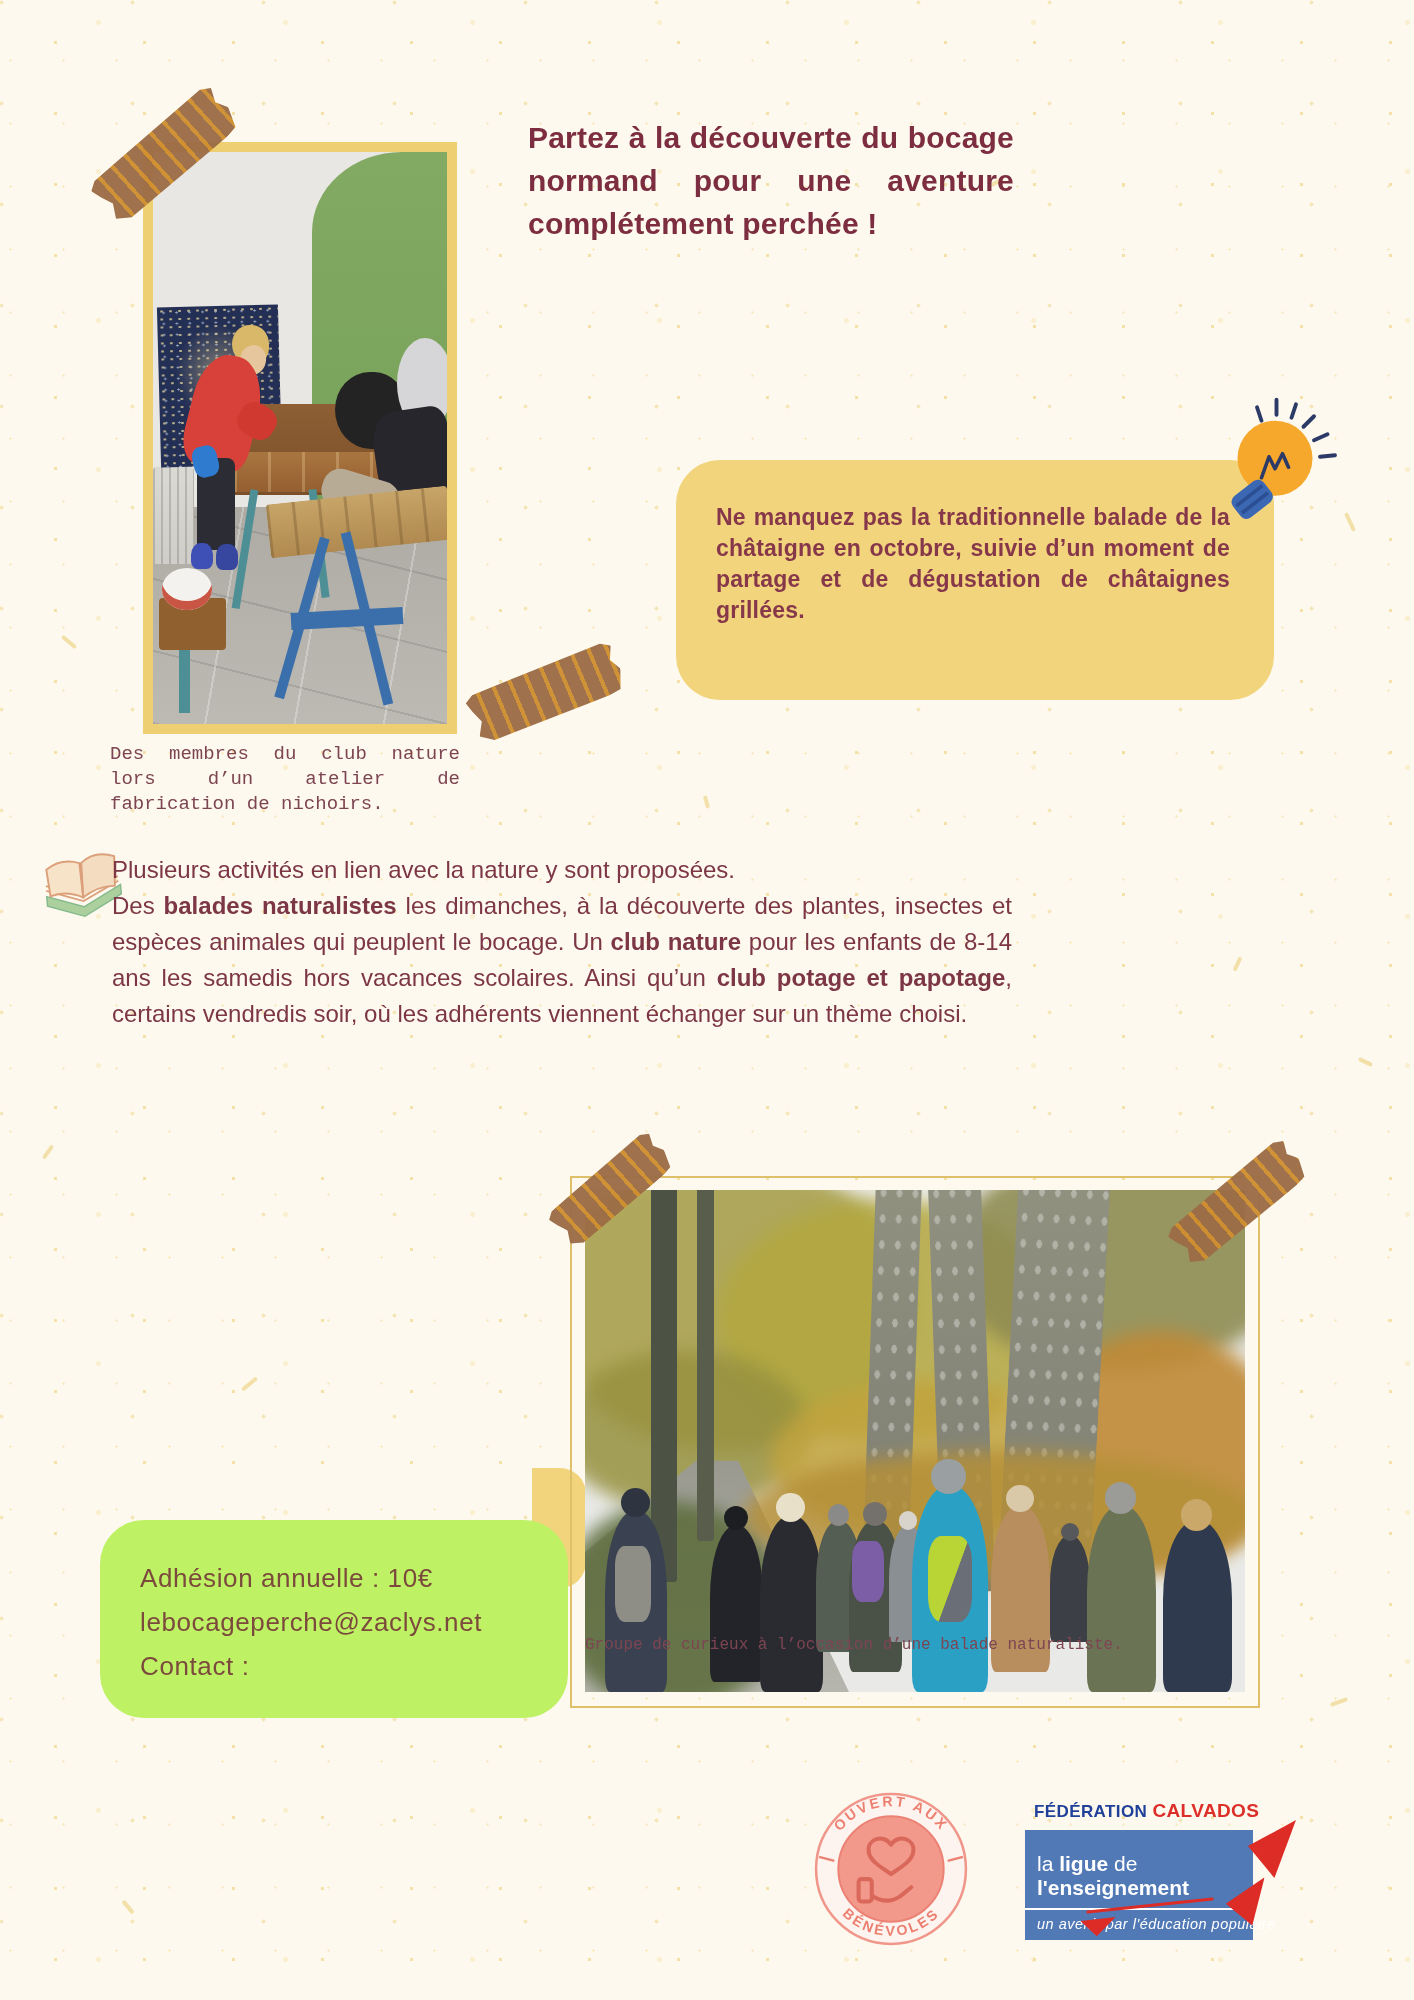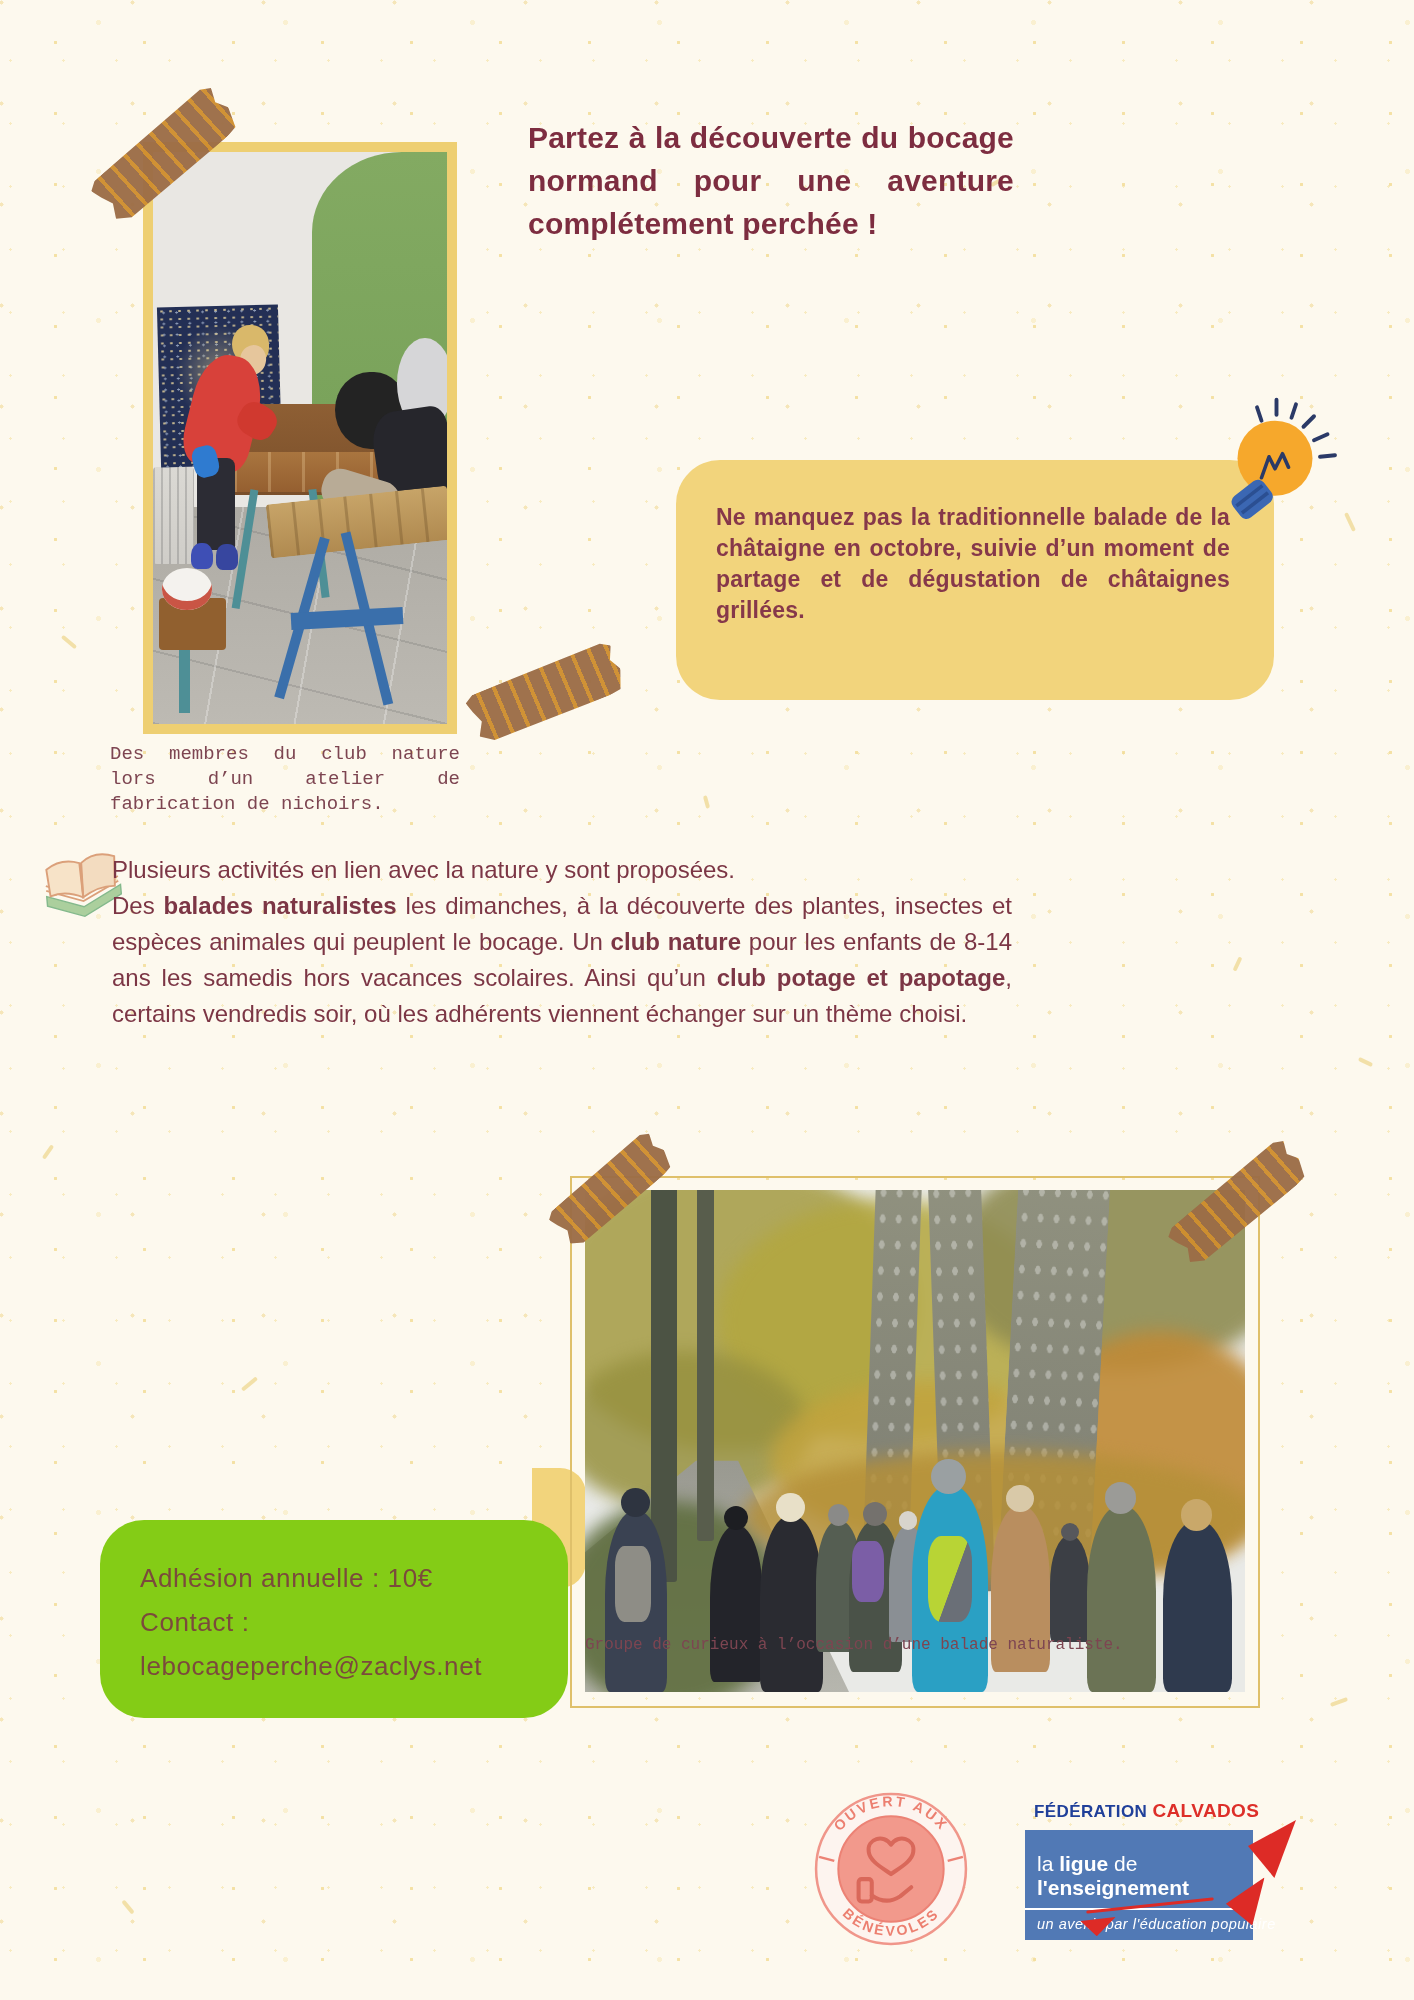--- a/index.html
+++ b/index.html
@@ -47,21 +47,21 @@
   .blob{position:absolute;border-radius:50%;filter:blur(9px);}
   .trunk{position:absolute;top:-10px;background:linear-gradient(180deg,#90917f,#7c7d72);
          background-image:radial-gradient(rgba(255,255,255,.32) 22%, transparent 26%),linear-gradient(180deg,#90917f,#7c7d72);
          background-size:16px 26px,100% 100%;}
   .fig{position:absolute;border-radius:46% 46% 8% 8%;}
   .fig::before{content:"";position:absolute;left:26%;top:-13%;width:46%;padding-top:46%;border-radius:50%;background:var(--h,#555);}
   .cap2{position:absolute;left:585px;top:1636px;width:660px;text-align:left;font-size:16px;}
 
   .ytab{position:absolute;left:532px;top:1468px;width:54px;height:120px;background:#f2d47c;border-radius:0 26px 26px 0;}
 
-  .contactbox{position:absolute;left:100px;top:1520px;width:468px;height:198px;background:#84cc16;border-radius:44px;box-sizing:border-box;
+  .contactbox{position:absolute;left:100px;top:1520px;width:468px;height:198px;background:#bef264;border-radius:44px;box-sizing:border-box;
               padding:36px 0 0 40px;color:#7b4a3c;font-size:26px;line-height:44px;letter-spacing:.6px;}
 
   
   .logo{position:absolute;left:1022px;top:1800px;width:260px;}
   .logo .fedline{font-size:17px;font-weight:bold;letter-spacing:.4px;color:#20409a;white-space:nowrap;margin-left:12px;}
   .logo .fedline .dep{color:#dd2f29;font-size:19px;}
   .liguebox{position:relative;margin-top:8px;margin-left:3px;width:228px;box-sizing:border-box;background:#5179b5;
             padding:22px 12px 8px;color:#fff;}
   .liguebox .l1{font-size:21px;line-height:24px;}
   .liguebox b{font-weight:bold;}
@@ -199,22 +199,22 @@
     <div class="fig" style="left:70.5%;bottom:10%;width:6%;height:21%;background:#3c3f45;--h:#57585c;"></div>
     <div class="fig" style="left:76%;bottom:0;width:10.5%;height:37%;background:#6b7355;--h:#9b9b97;"></div>
     <div class="fig" style="left:87.5%;bottom:0;width:10.5%;height:34%;background:#2f3a4e;--h:#c9a86a;"></div>
   </figure>
   <div class="tape" style="left:545px;top:1166px;width:132px;height:48px;transform:rotate(-42deg);"></div>
   <div class="tape" style="left:1163px;top:1178px;width:150px;height:50px;transform:rotate(-41deg);"></div>
   <div class="cap2 caption">Groupe de curieux à l’occasion d’une balade naturaliste.</div>
 
   <div class="contactbox">
     <div>Adhésion annuelle : 10€</div>
+    <div>lebocageperche@zaclys.net</div>
     <div>Contact :</div>
-    <div>lebocageperche@zaclys.net</div>
   </div>
 
   <svg style="position:absolute;left:810px;top:1788px;" width="162" height="162" viewBox="0 0 160 160">
     <defs>
       <path id="arcTop" d="M 18 80 A 62 62 0 0 1 142 80"></path>
       <path id="arcBot" d="M 14 80 A 66 66 0 0 0 146 80"></path>
     </defs>
     <circle cx="80" cy="80" r="74" fill="#fdf4ef" stroke="#f0968a" stroke-width="2.5"></circle>
     <circle cx="80" cy="80" r="52" fill="#f2998c" stroke="#ec8275" stroke-width="2"></circle>
     <line x1="9" y1="68" x2="24" y2="72" stroke="#ec8275" stroke-width="2.5"></line>

